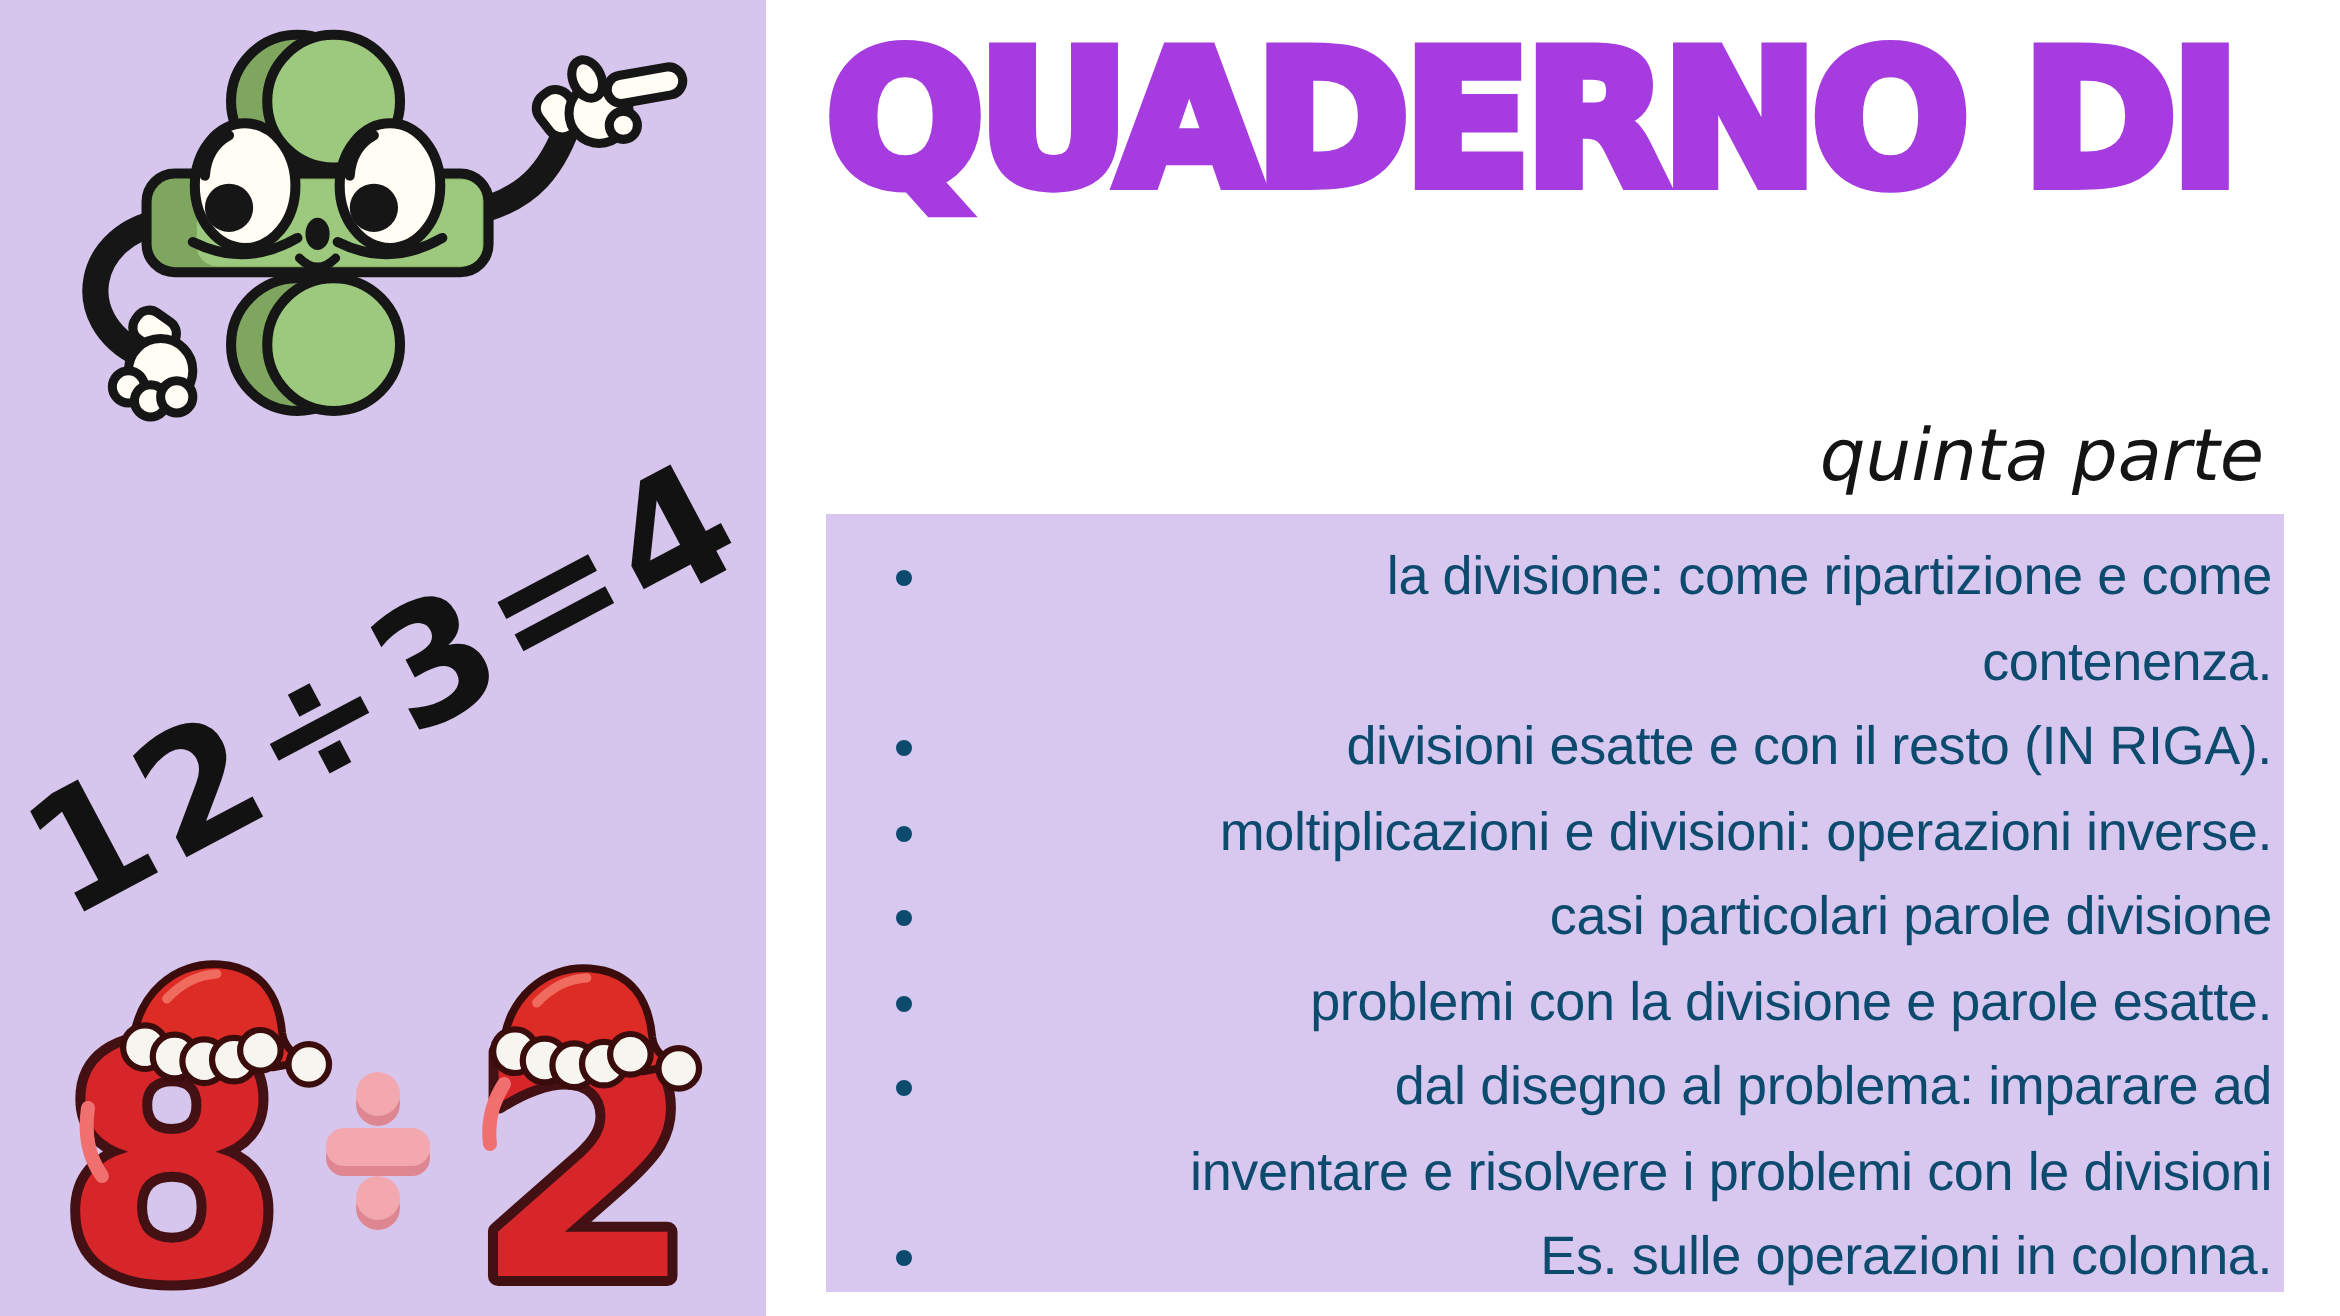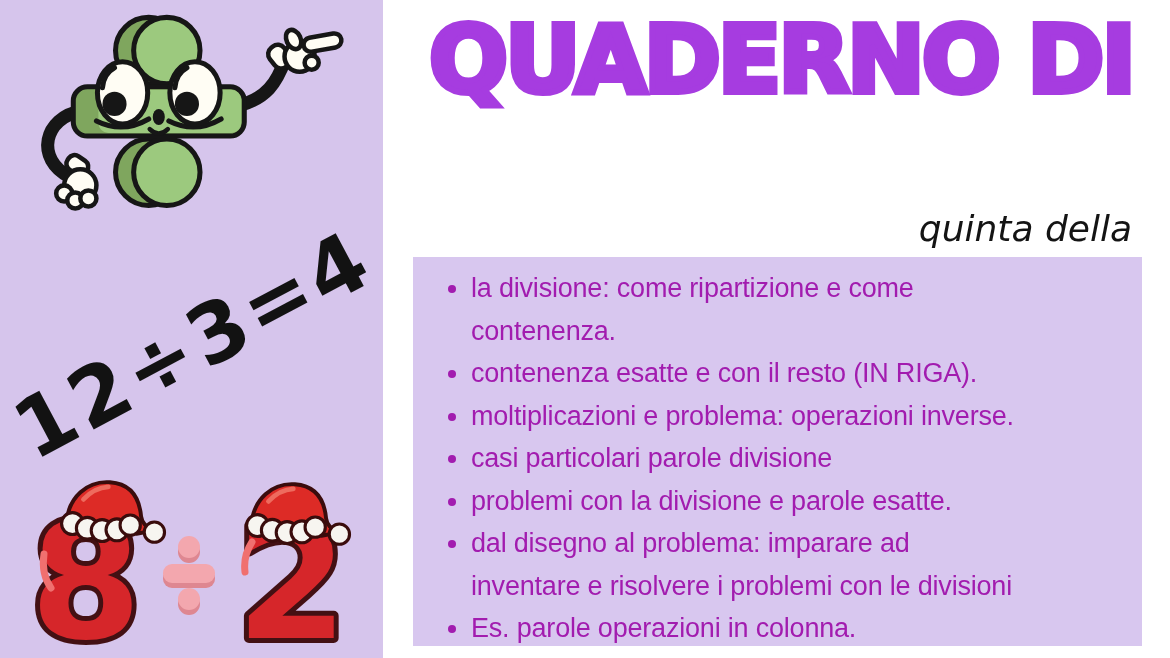--- a/index.html
+++ b/index.html
@@ -30,21 +30,21 @@
     font-size:82px;
     letter-spacing:4px;
     color:#121212;
   }
   .santa-art{
     position:absolute;left:20px;top:436px;
     width:340px;height:220px;
   }
   
   .title{
-    position:absolute;left:400px;top:10px;width:762px;
+    position:absolute;left:384px;top:10px;width:762px;
     text-align:center;
   }
   .title-line{
     display:block;
     font-family:"DejaVu Sans",sans-serif;
     font-weight:800;
     font-size:93px;
     line-height:100px;
     letter-spacing:-3px;
     color:#a63ce0;
@@ -67,22 +67,23 @@
     padding:10px 6px 0 22px;
   }
   .topics-box ul{
     margin:0;padding:0 0 0 36px;
     list-style:disc outside;
   }
   .topics-box li{
     font-size:27px;
     line-height:42.5px;
     letter-spacing:-0.2px;
-    color:#a21caf;
+    color:#0c4a6e;
     white-space:pre-line;
+    text-align:right;
   }
 </style>
 </head>
 <body>
 
 <div class="canvas">
 
   <div class="left-panel">
 
     <svg class="mascot" viewBox="0 0 340 230" xmlns="http://www.w3.org/2000/svg">
@@ -165,29 +166,29 @@
       </g>
 
       <use href="#santa-hat" transform="translate(40,40) scale(0.78)"></use>
       <use href="#santa-hat" transform="translate(225,42) scale(0.78)"></use>
     </svg>
   </div>
 
   <div class="title">
     <span class="title-line">QUADERNO DI</span>
   </div>
-  <div class="subtitle">quinta della</div>
+  <div class="subtitle">quinta parte</div>
 
   <div class="topics-box">
     <ul>
       <li>la divisione: come ripartizione e come
 contenenza.</li>
-      <li>contenenza esatte e con il resto (IN RIGA).</li>
-      <li>moltiplicazioni e problema: operazioni inverse.</li>
+      <li>divisioni esatte e con il resto (IN RIGA).</li>
+      <li>moltiplicazioni e divisioni: operazioni inverse.</li>
       <li>casi particolari parole divisione</li>
       <li>problemi con la divisione e parole esatte.</li>
       <li>dal disegno al problema: imparare ad
 inventare e risolvere i problemi con le divisioni</li>
-      <li>Es. parole operazioni in colonna.</li>
+      <li>Es. sulle operazioni in colonna.</li>
     </ul>
   </div>
 
 </div>
 
 </body></html>

